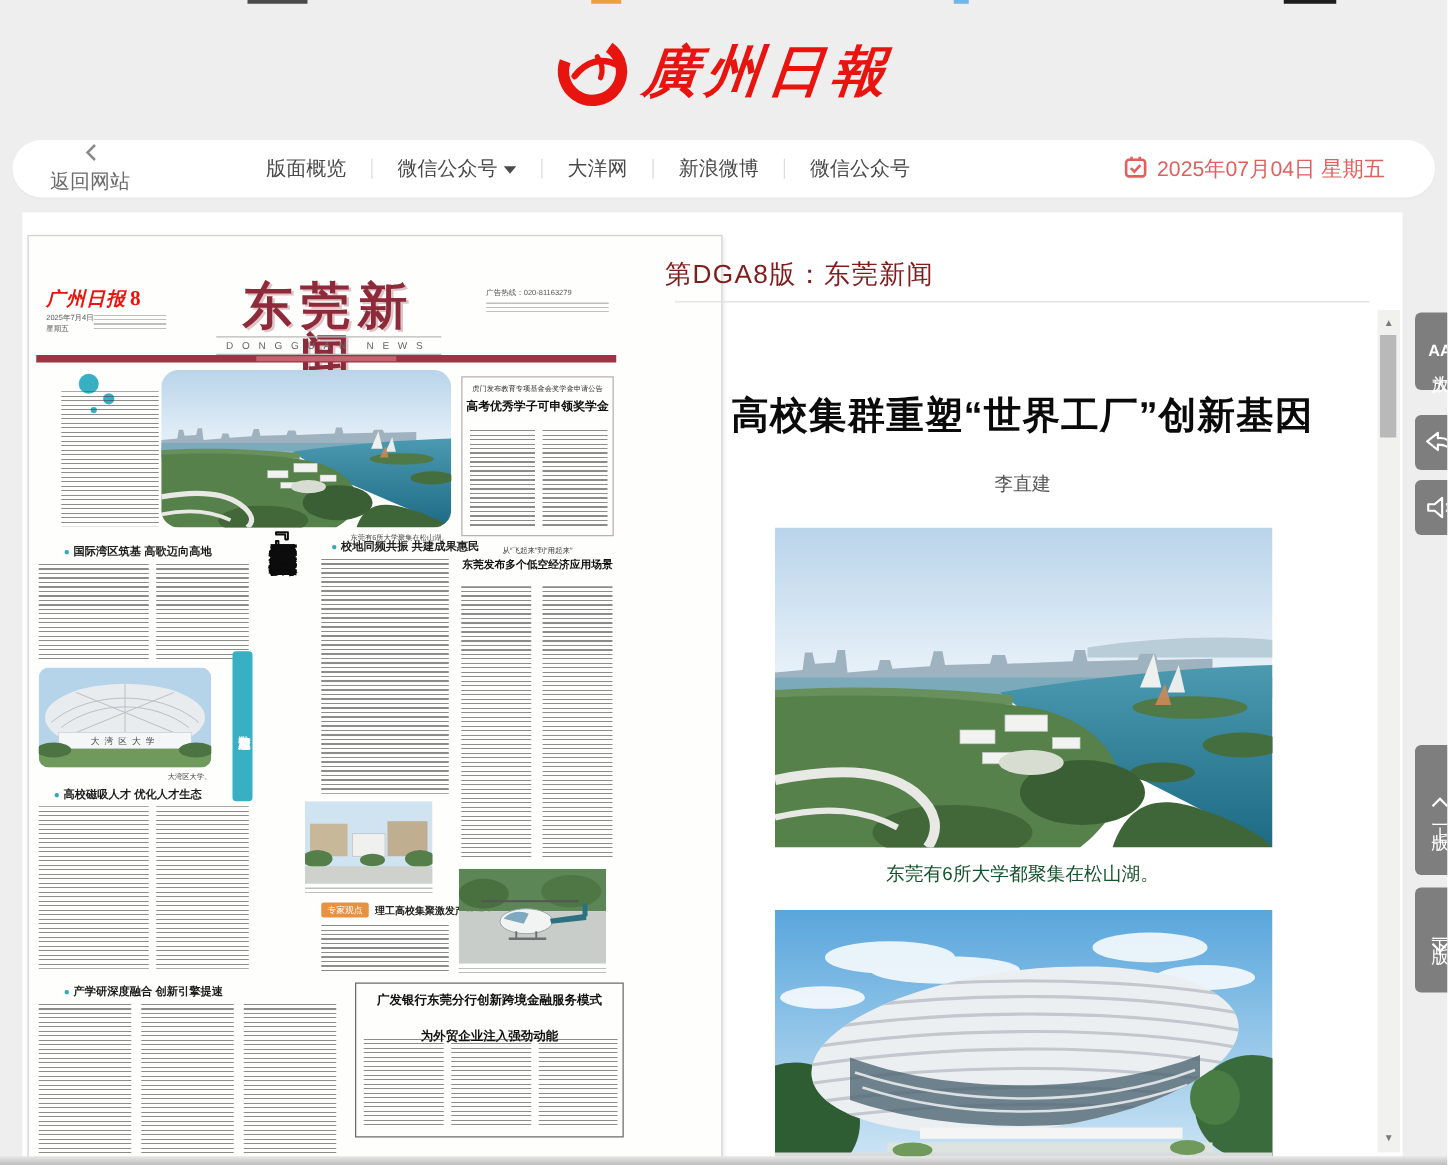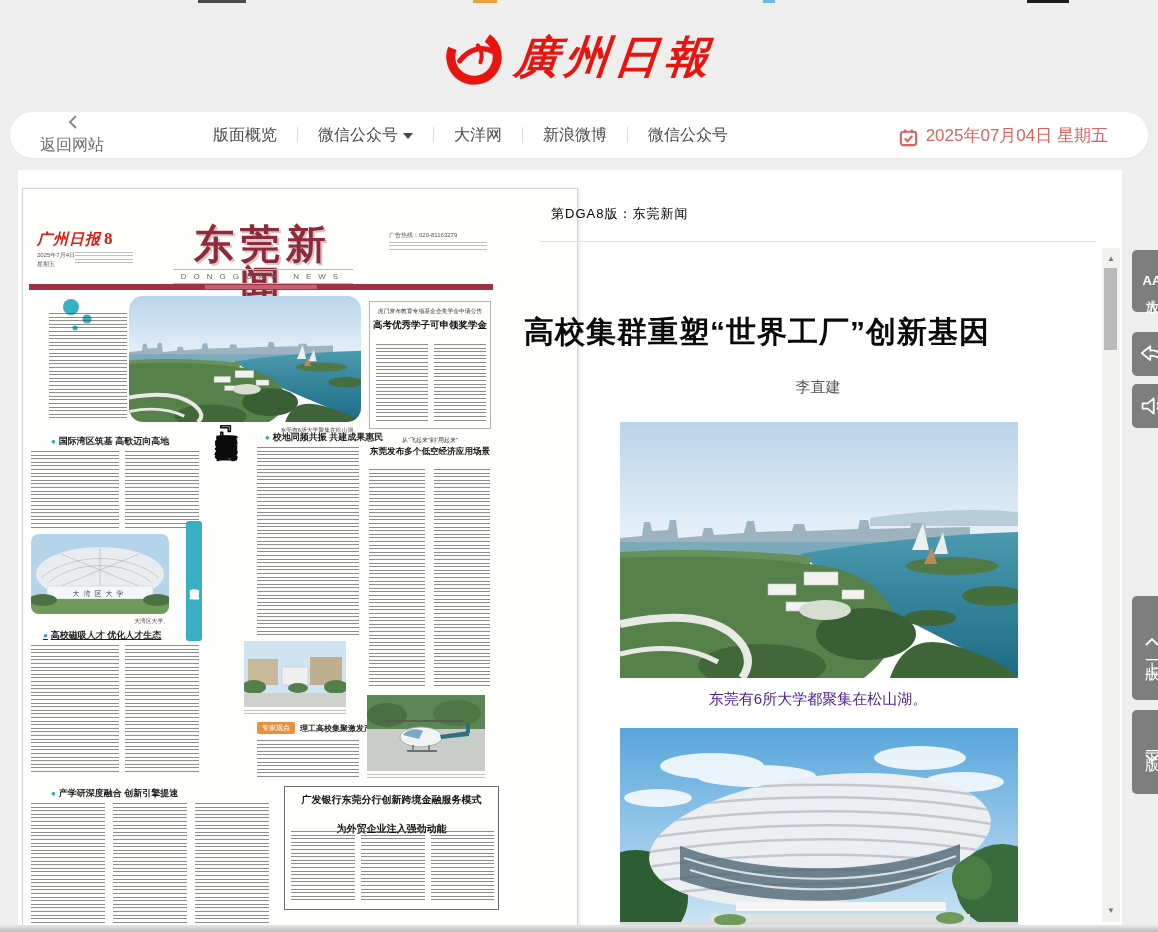--- a/index.html
+++ b/index.html
@@ -14,21 +14,21 @@
               font-size:44px;color:#e8140f;letter-spacing:6px;transform:skewX(-6deg);}
   
   .navbar{position:absolute;left:10px;top:112px;width:1138px;height:46px;background:#ffffff;
           border-radius:26px;display:flex;align-items:center;box-shadow:0 1px 2px rgba(0,0,0,.04);}
   .nav-back{display:flex;align-items:center;gap:6px;margin-left:30px;color:#6b6b6b;font-size:16px;cursor:pointer;flex-direction:column;}
   .nav-items{display:flex;align-items:center;margin-left:105px;font-size:16px;color:#4a4a4a;}
   .nav-item{padding:0 4px;cursor:pointer;display:flex;align-items:center;gap:5px;}
   .sep{width:1px;height:16px;background:#dcdcdc;margin:0 16px;}
   .caret-down{width:0;height:0;border-left:5px solid transparent;border-right:5px solid transparent;
               border-top:6px solid #4a4a4a;margin-top:2px;}
-  .nav-date{margin-left:auto;margin-right:40px;display:flex;align-items:flex-end;gap:8px;
+  .nav-date{margin-left:auto;margin-right:40px;display:flex;align-items:flex-start;gap:8px;
             color:#e0605e;font-size:17px;cursor:pointer;}
   
   .panel{position:absolute;left:18px;top:170px;width:1104px;height:762px;background:#ffffff;}
   .vdivider{position:absolute;left:517px;top:188px;width:1px;height:744px;background:#ececec;}
   
   .paper{position:absolute;left:22px;top:188px;width:556px;height:744px;background:#fefefd;
          border:1px solid #d2d2d2;box-shadow:1px 1px 4px rgba(0,0,0,.12);box-sizing:border-box;cursor:pointer;}
   .paper *{box-sizing:border-box;}
   .tx{background-image:repeating-linear-gradient(180deg, rgba(70,70,72,.62) 0px, rgba(70,70,72,.62) 1px,
        transparent 1px, transparent 3.6px);}
@@ -54,27 +54,27 @@
   .vtag{position:absolute;left:163px;top:332px;width:16px;height:120px;background:#39afc3;border-radius:3px;
         writing-mode:vertical-rl;text-orientation:upright;color:#fff;font-size:10px;line-height:16px;
         display:flex;align-items:center;justify-content:center;}
   .npbox{position:absolute;border:1px solid #b9b0b0;background:#fefefd;}
   .npbox .k{font-size:5.8px;color:#333;text-align:center;margin-top:5px;white-space:nowrap;overflow:hidden;}
   .npbox .t{font-size:10.5px;font-weight:bold;color:#111;text-align:center;margin-top:3px;white-space:nowrap;}
   .capt{font-size:5.8px;color:#444;}
   .expert-tag{position:absolute;background:#e8913f;color:#fff;font-size:7px;display:flex;align-items:center;
               justify-content:center;border-radius:2px;}
   
-  .pg-label{position:absolute;left:551px;top:205px;font-size:13px;color:#000000;letter-spacing:1px;}
+  .pg-label{position:absolute;left:532px;top:205px;font-size:21px;color:#7f1d1d;letter-spacing:1px;}
   .art-hr{position:absolute;left:540px;top:241px;width:556px;height:1px;background:#e0e0e0;}
   .art-kicker{position:absolute;left:540px;top:279px;width:556px;text-align:center;font-size:16px;color:#666;}
-  .art-title{position:absolute;left:524px;top:312px;width:588px;text-align:left;font-size:30px;
+  .art-title{position:absolute;left:524px;top:312px;width:588px;text-align:center;font-size:30px;
              font-weight:bold;color:#0a0a0a;letter-spacing:1px;}
   .art-author{position:absolute;left:540px;top:378px;width:556px;text-align:center;font-size:15px;color:#555;}
-  .art-caption{position:absolute;left:540px;top:690px;width:556px;text-align:center;font-size:15px;color:#4c1d95;}
+  .art-caption{position:absolute;left:540px;top:690px;width:556px;text-align:center;font-size:15px;color:#14532d;}
   
   .sb-track{position:absolute;left:1102px;top:248px;width:18px;height:674px;background:#f1f1f0;}
   .sb-arrow{position:absolute;left:1104px;width:14px;height:12px;color:#7a7a7a;font-size:8px;
             text-align:center;line-height:12px;cursor:pointer;}
   .sb-thumb{position:absolute;left:1104px;top:268px;width:13px;height:82px;background:#b9b9b9;cursor:grab;}
   
   .side-btn{position:absolute;left:1132px;width:40px;background:#7e7e7e;border-radius:5px;color:#fff;
             display:flex;flex-direction:column;align-items:center;justify-content:center;cursor:pointer;
             font-size:13px;line-height:1.25;}
   .vtext{writing-mode:vertical-rl;text-orientation:upright;font-size:14px;letter-spacing:3px;}
@@ -229,21 +229,21 @@
           <path d="M108 20 L30 52"></path>
           <path d="M69 13 L69 52"></path>
       </g>
       <rect x="16" y="52" width="106" height="13" fill="#f5f6f7" stroke="#d0d0d0" stroke-width=".6"></rect>
       <text x="69" y="61.5" text-anchor="middle" font-size="7" letter-spacing="4" fill="#444">大湾区大学</text>
       <rect x="0" y="65" width="138" height="15" fill="#6f9a5b"></rect>
       <ellipse cx="12" cy="66" rx="14" ry="6" fill="#4c7442"></ellipse>
         <ellipse cx="126" cy="66" rx="14" ry="6" fill="#4c7442"></ellipse>
     </svg>
     <div class="abs capt" style="left:8px;top:428px;width:138px;text-align:right;">大湾区大学。</div>
-    <div class="abs sechead" style="left:20px;top:440px;text-decoration:underline;">
+    <div class="abs sechead" style="left:20px;top:440px;">
       <span class="secdot">●</span><span>高校磁吸人才 优化人才生态</span>
     </div>
     <div class="abs tx" style="left:8px;top:456px;width:88px;height:130px;"></div>
     <div class="abs tx" style="left:102px;top:456px;width:74px;height:130px;"></div>
 
     <div class="vtag">东莞高校总数超过十所</div>
     <div class="vhead">高校集群重塑『世界工厂』创新基因</div>
 
     <div class="abs sechead" style="left:242px;top:242px;">
       <span class="secdot">●</span><span>校地同频共振 共建成果惠民</span>

